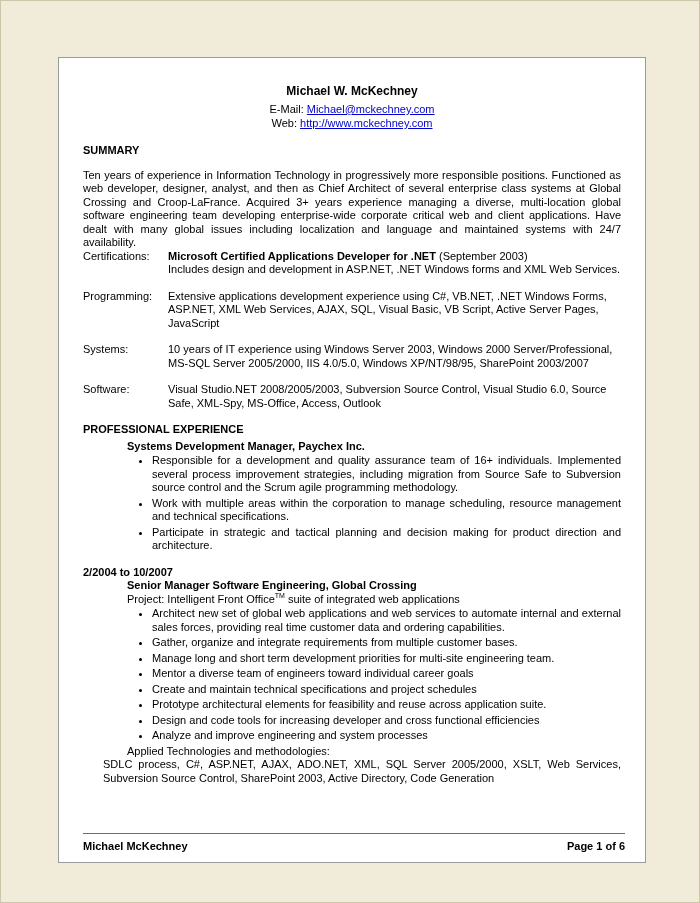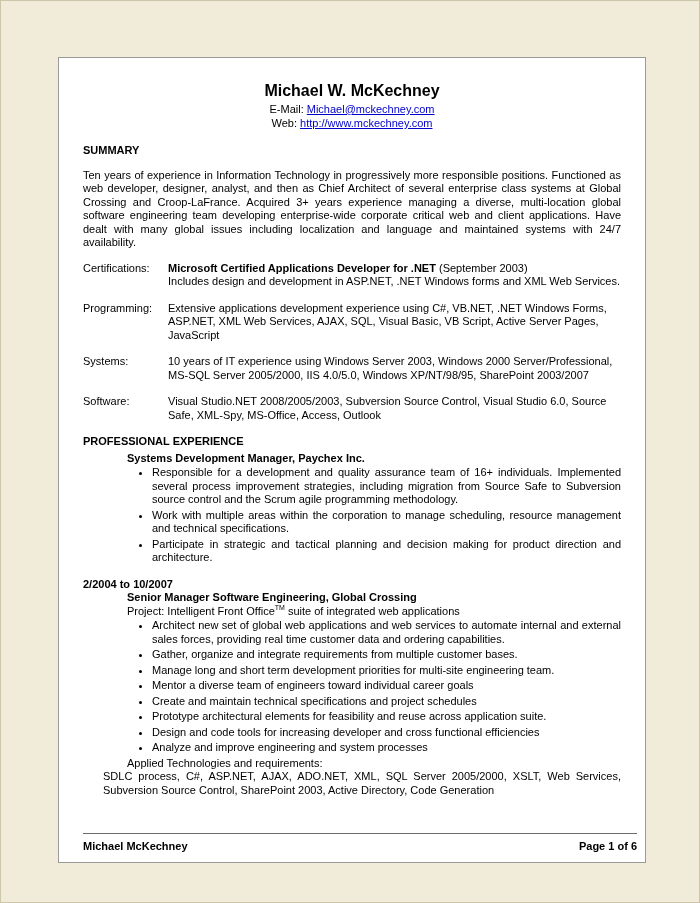--- a/index.html
+++ b/index.html
@@ -20,40 +20,40 @@
     width: 588px; height: 806px;
     background: #ffffff;
     border: 1px solid #9a9a9a;
     box-sizing: border-box;
     padding: 24px 24px 0 24px;
     font-size: 11px;
     line-height: 13.5px;
     color: #000;
   }
   .doc-header { text-align: center; }
-  .author-name { font-size: 16px; font-weight: bold; line-height: 18px; margin-bottom: 2px; }
+  .author-name { font-size: 12px; font-weight: bold; line-height: 18px; margin-bottom: 2px; }
   .contact-line { line-height: 14px; }
   a.link { color: #0000cc; text-decoration: underline; cursor: pointer; }
   .section-heading { font-weight: bold; margin-top: 14px; margin-bottom: 11px; }
-  .summary-text { text-align: justify; margin-bottom: 12px; }
+  .summary-text { text-align: justify; }
   .qual-row { display: flex; margin-bottom: 13px; }
   .qual-label { width: 85px; flex-shrink: 0; }
   .qual-value { flex: 1; }
   .b { font-weight: bold; }
   .exp-heading { font-weight: bold; text-align: left; margin-top: 10px; margin-bottom: 3px; }
   .job { margin-bottom: 13px; }
   .job-dates { font-weight: bold; }
   .job-title { font-weight: bold; margin-left: 44px; }
   .indent1 { margin-left: 44px; }
   ul.job-bullets { margin: 1px 0 0 0; padding-left: 69px; }
   ul.job-bullets li { text-align: justify; margin-bottom: 2px; }
   sup.tm { font-size: 7px; vertical-align: super; line-height: 0; }
   .applied-text { font-weight: normal; margin-left: 20px; text-align: justify; }
   .footer {
-    position: absolute; left: 24px; right: 8px; bottom: 9px;
+    position: absolute; left: 24px; right: 20px; bottom: 9px;
     border-top: 1px solid #6b6b6b;
     padding-top: 6px;
     display: flex; justify-content: space-between;
     font-weight: bold;
   }
 </style>
 </head>
 <body>
 
 <div class="canvas">
@@ -109,21 +109,21 @@
       <ul class="job-bullets">
         <li>Architect new set of global web applications and web services to automate internal and external sales forces, providing real time customer data and ordering capabilities.</li>
         <li>Gather, organize and integrate requirements from multiple customer bases.</li>
         <li>Manage long and short term development priorities for multi-site engineering team.</li>
         <li>Mentor a diverse team of engineers toward individual career goals</li>
         <li>Create and maintain technical specifications and project schedules</li>
         <li>Prototype architectural elements for feasibility and reuse across application suite.</li>
         <li>Design and code tools for increasing developer and cross functional efficiencies</li>
         <li>Analyze and improve engineering and system processes</li>
       </ul>
-      <div class="indent1">Applied Technologies and requirements:</div>
+      <div class="indent1">Applied Technologies and methodologies:</div>
       <div class="applied-text">SDLC process, C#, ASP.NET, AJAX, ADO.NET, XML, SQL Server 2005/2000, XSLT, Web Services, Subversion Source Control, SharePoint 2003, Active Directory, Code Generation</div>
     </div>
 
     <div class="footer">
       <span>Michael McKechney</span>
       <span>Page 1 of 6</span>
     </div>
 
   </div>
 </div>

